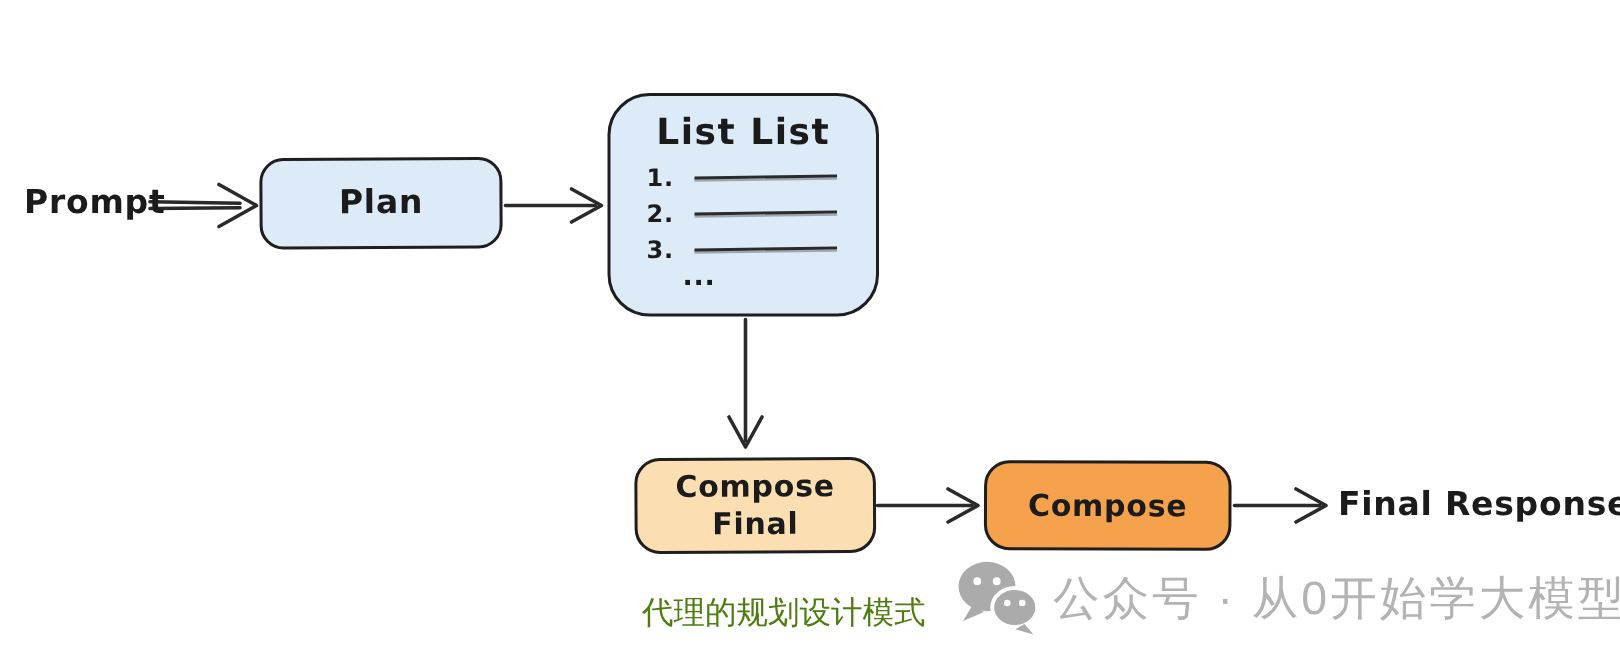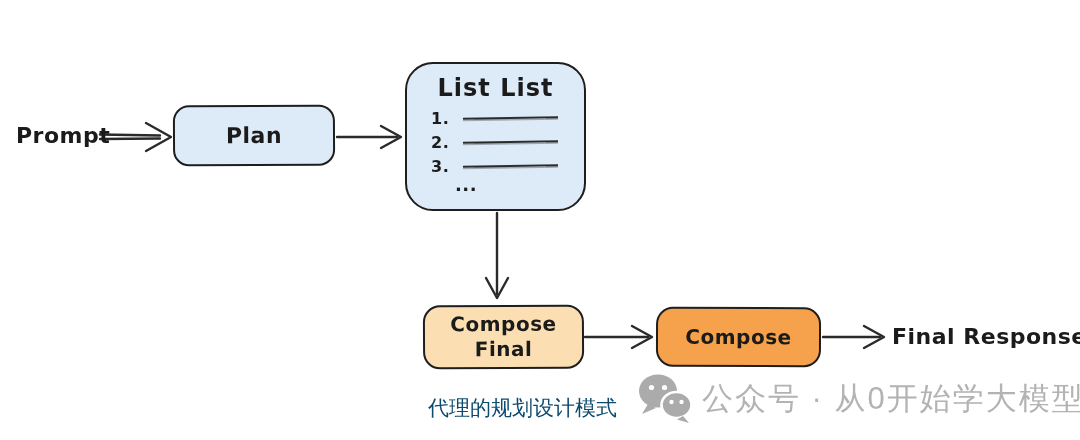--- a/index.html
+++ b/index.html
@@ -61,21 +61,21 @@
     font-size:20px; font-weight:bold; line-height:1.25;
     transform:rotate(.2deg);
   }
 
   
   #arrow-layer{ position:absolute; left:0; top:0; width:1080px; height:440px; pointer-events:none; }
 
   
   #caption{
     position:absolute; left:428px; top:394px;
-    font-size:21px; color:#0c4a6e;
+    font-size:21px; color:#4d7c0f;
     font-family:"Liberation Sans","DejaVu Sans",sans-serif;
     white-space:nowrap;
   }
   #watermark{
     position:absolute; left:638px; top:374px;
     display:flex; align-items:center;
     color:#b3b3b3;
   }
   #watermark-text{
     font-size:31px; letter-spacing:2px; margin-left:10px;

